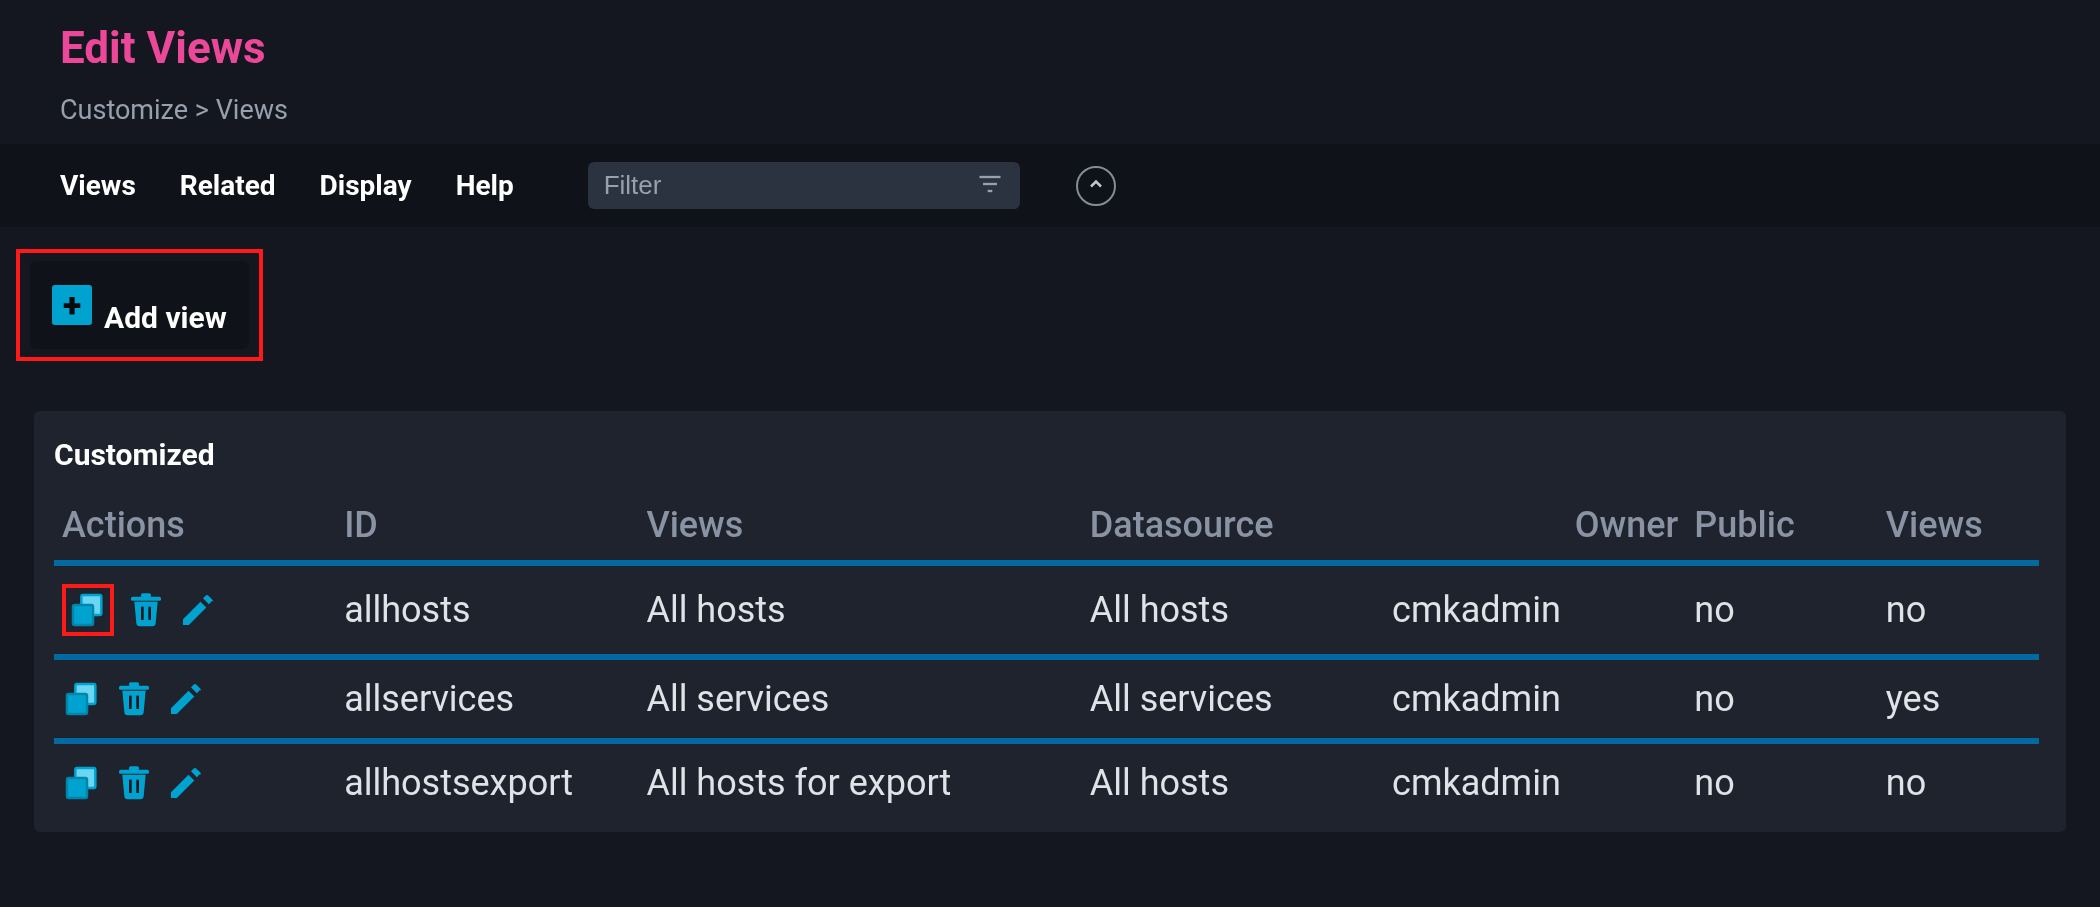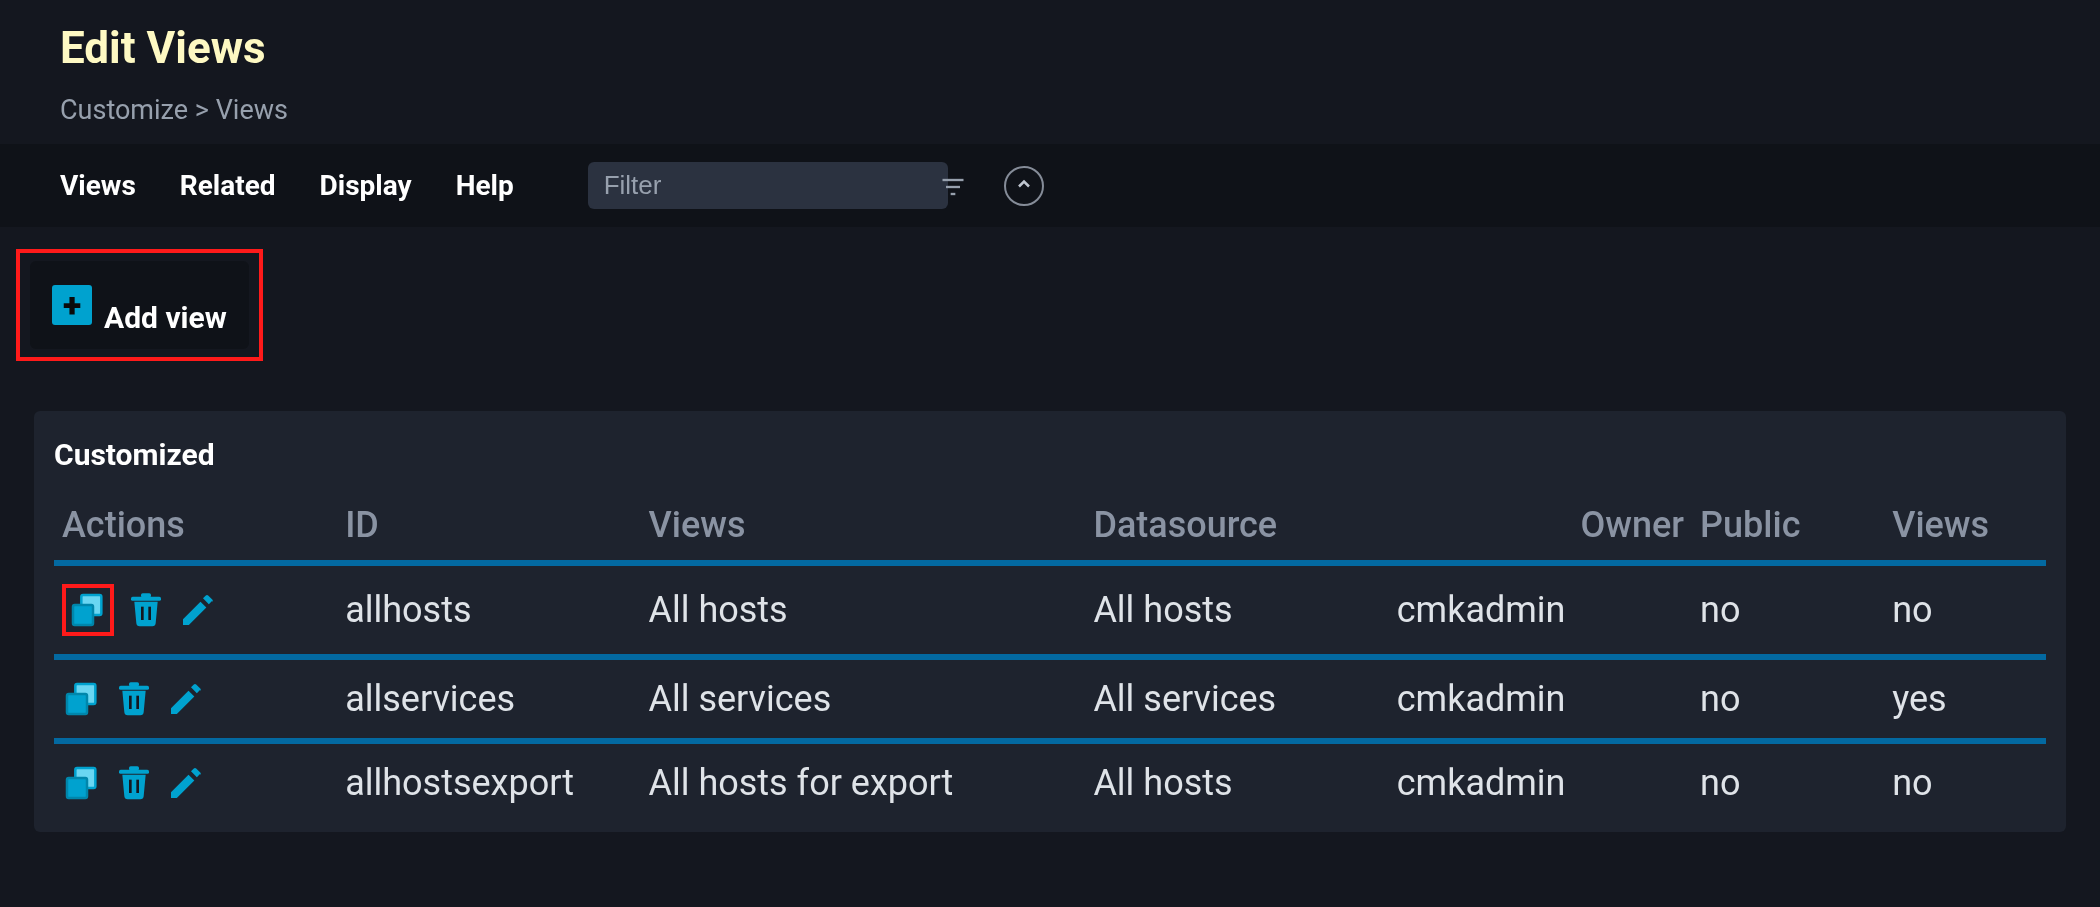--- a/index.html
+++ b/index.html
@@ -14,21 +14,21 @@
   .page {
     padding: 22px 0 0 0;
   }
   .header {
     padding-left: 60px;
     margin-bottom: 18px;
   }
   .page-title {
     font-size: 44px;
     font-weight: 700;
-    color: #fef9c3;
+    color: #ec4899;
   }
   .breadcrumb {
     font-size: 27px;
     color: #97a0ad;
     margin-top: 20px;
   }
   .menubar {
     background: #0f1218;
     display: flex;
     align-items: center;
@@ -40,23 +40,23 @@
     font-size: 28px;
     font-weight: 700;
     color: #fff;
     cursor: pointer;
   }
   .filter-wrap {
     margin-left: 30px;
     background: #2b3240;
     border-radius: 6px;
     display: flex;
-    align-items: flex-end;
+    align-items: flex-start;
     padding: 8px 16px;
-    width: 360px;
+    width: 432px;
   }
   .filter-input {
     background: transparent;
     border: none;
     outline: none;
     color: #97a0ad;
     font-size: 26px;
     flex: 1;
   }
   .filter-input::placeholder { color: #97a0ad; }
@@ -110,21 +110,21 @@
   .addview-label {
     font-size: 30px;
     font-weight: 700;
     color: #fff;
     margin-top: 25px;
   }
   .section {
     margin: 50px 34px 0 34px;
     background: #1e232e;
     border-radius: 6px;
-    padding: 26px 20px 10px 20px;
+    padding: 26px 27px 10px 20px;
   }
   .section-title {
     font-size: 30px;
     font-weight: 700;
     color: #fff;
     margin-bottom: 22px;
   }
   table {
     width: 100%;
     border-collapse: collapse;

